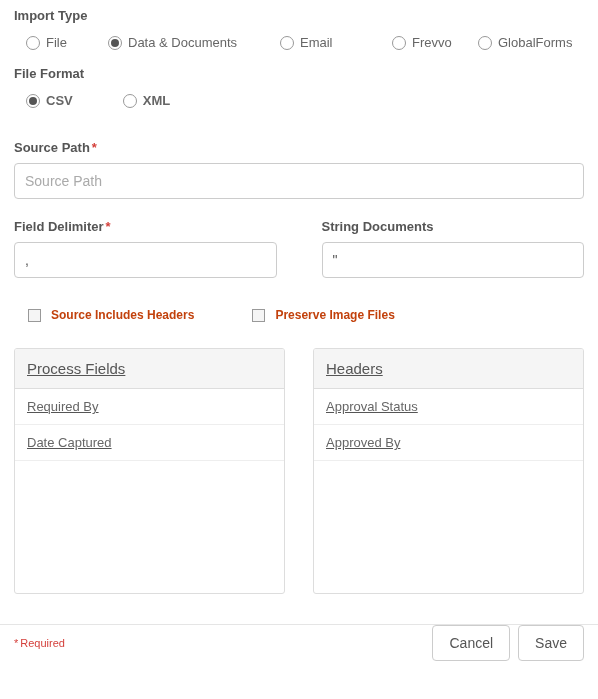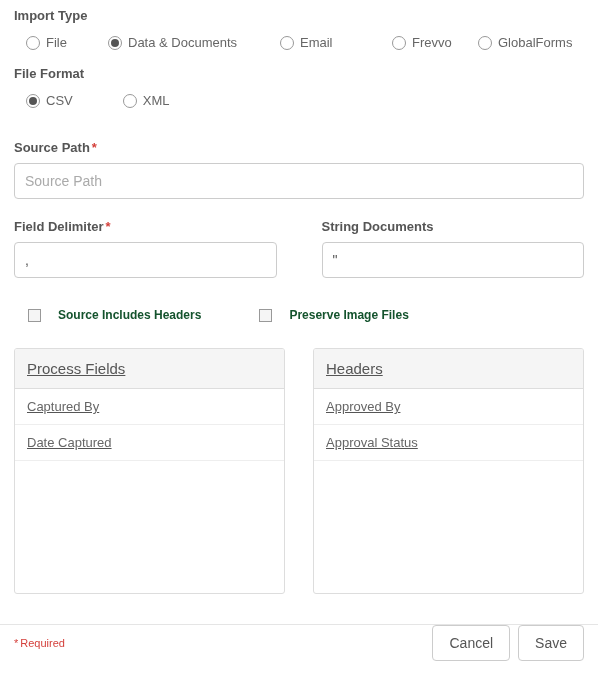--- a/index.html
+++ b/index.html
@@ -20,21 +20,21 @@
     .radio-row {
       display: flex;
       gap: 0;
       margin-bottom: 16px;
       padding-left: 12px;
     }
     .radio-row.import-type .radio-item:nth-child(1){ width: 82px; }
     .radio-row.import-type .radio-item:nth-child(2){ width: 172px; }
     .radio-row.import-type .radio-item:nth-child(3){ width: 112px; }
     .radio-row.import-type .radio-item:nth-child(4){ width: 86px; }
-    .radio-row.file-format { gap: 50px; margin-bottom: 32px; }
+    .radio-row.file-format { gap: 50px; margin-bottom: 32px; font-weight: bold; }
     .radio-item {
       display: flex;
       align-items: center;
       gap: 6px;
       color: #666;
       cursor: pointer;
     }
     .radio-circle {
       width: 14px;
       height: 14px;
@@ -82,23 +82,23 @@
     .two-col > div { flex: 1; }
     .checkbox-row {
       display: flex;
       gap: 58px;
       padding-left: 14px;
       margin-bottom: 26px;
     }
     .checkbox-item {
       display: flex;
       align-items: center;
-      gap: 17px;
+      gap: 10px;
       cursor: pointer;
-      color: #14532d;
+      color: #c2410c;
       font-weight: bold;
       font-size: 12px;
       justify-content: flex-end;
     }
     .checkbox-box {
       width: 13px;
       height: 13px;
       border: 1px solid #999;
       background: #f5f5f5;
       flex-shrink: 0;
@@ -224,27 +224,27 @@
   </div>
   <div class="checkbox-item">
     <span class="checkbox-box"></span>
     <span>Preserve Image Files</span>
   </div>
 </div>
 
 <div class="panels">
   <div class="panel">
     <div class="panel-header">Process Fields</div>
-    <div class="panel-item">Captured By</div>
+    <div class="panel-item">Required By</div>
     <div class="panel-item">Date Captured</div>
   </div>
   <div class="panel">
     <div class="panel-header">Headers</div>
+    <div class="panel-item">Approval Status</div>
     <div class="panel-item">Approved By</div>
-    <div class="panel-item">Approval Status</div>
   </div>
 </div>
 
 <div class="footer">
   <div class="required-note">
     <span class="star">*</span><span>Required</span>
   </div>
   <div class="btn-group">
     <button class="btn">Cancel</button>
     <button class="btn">Save</button>

